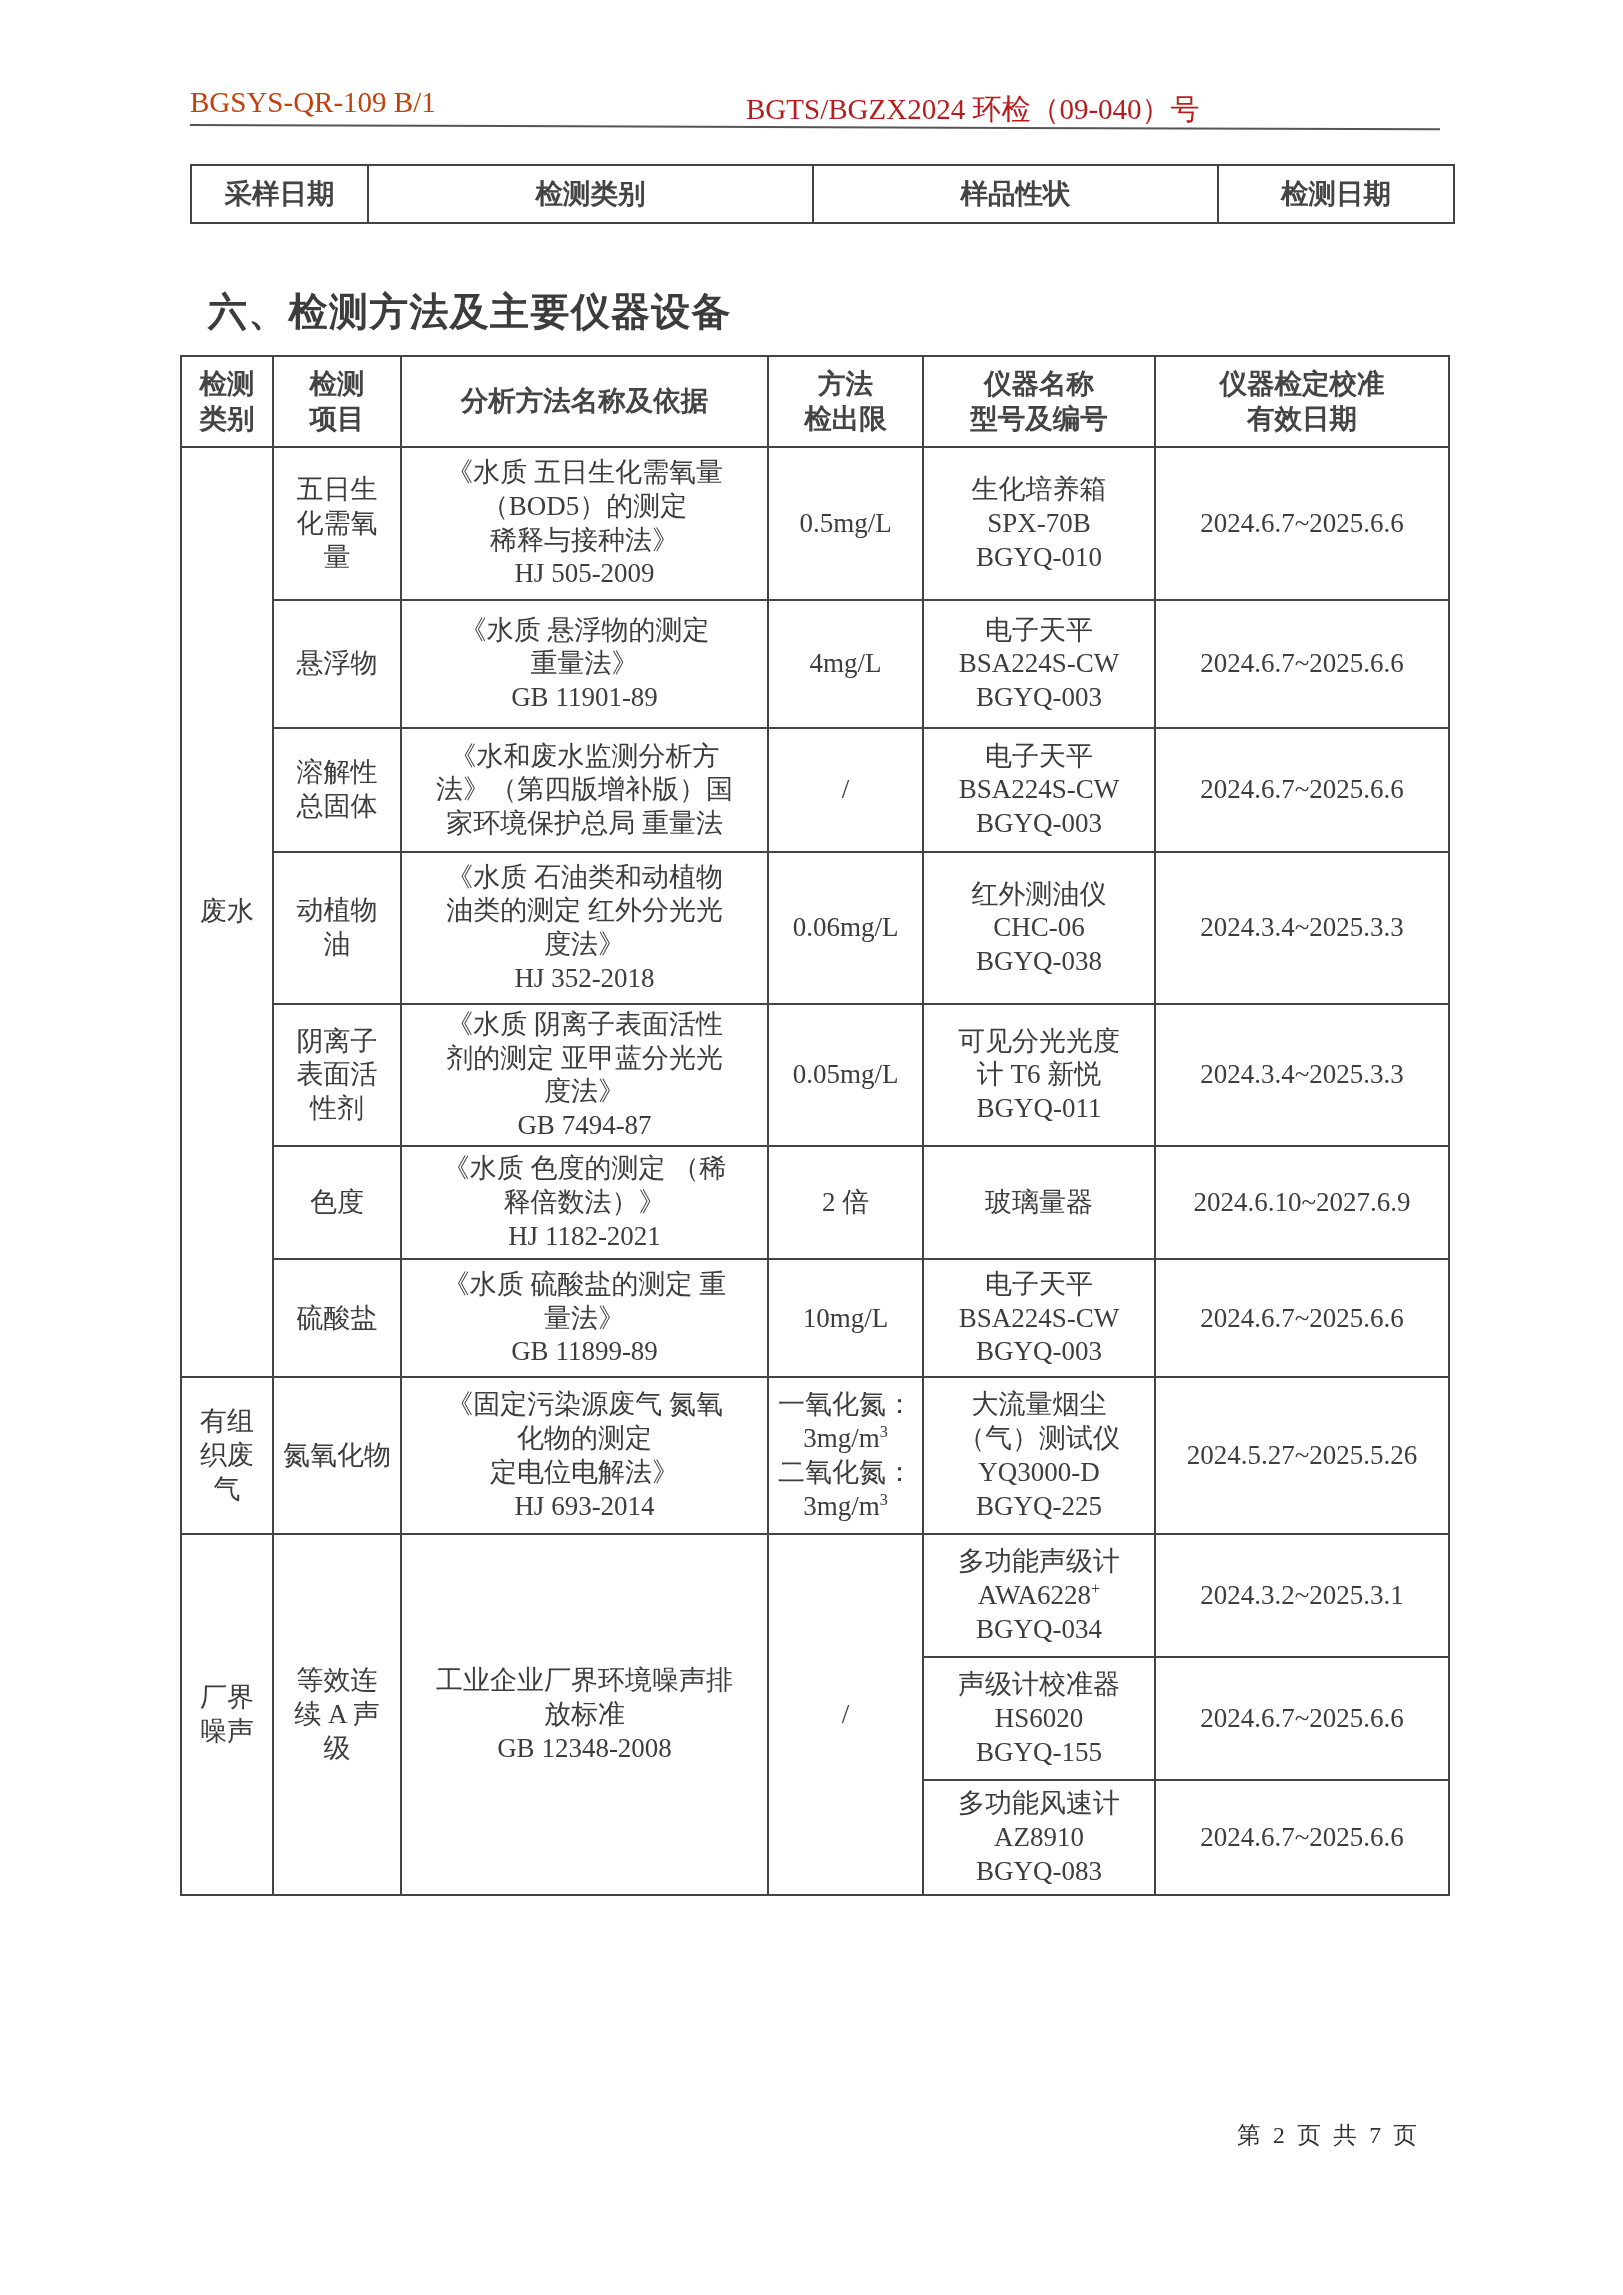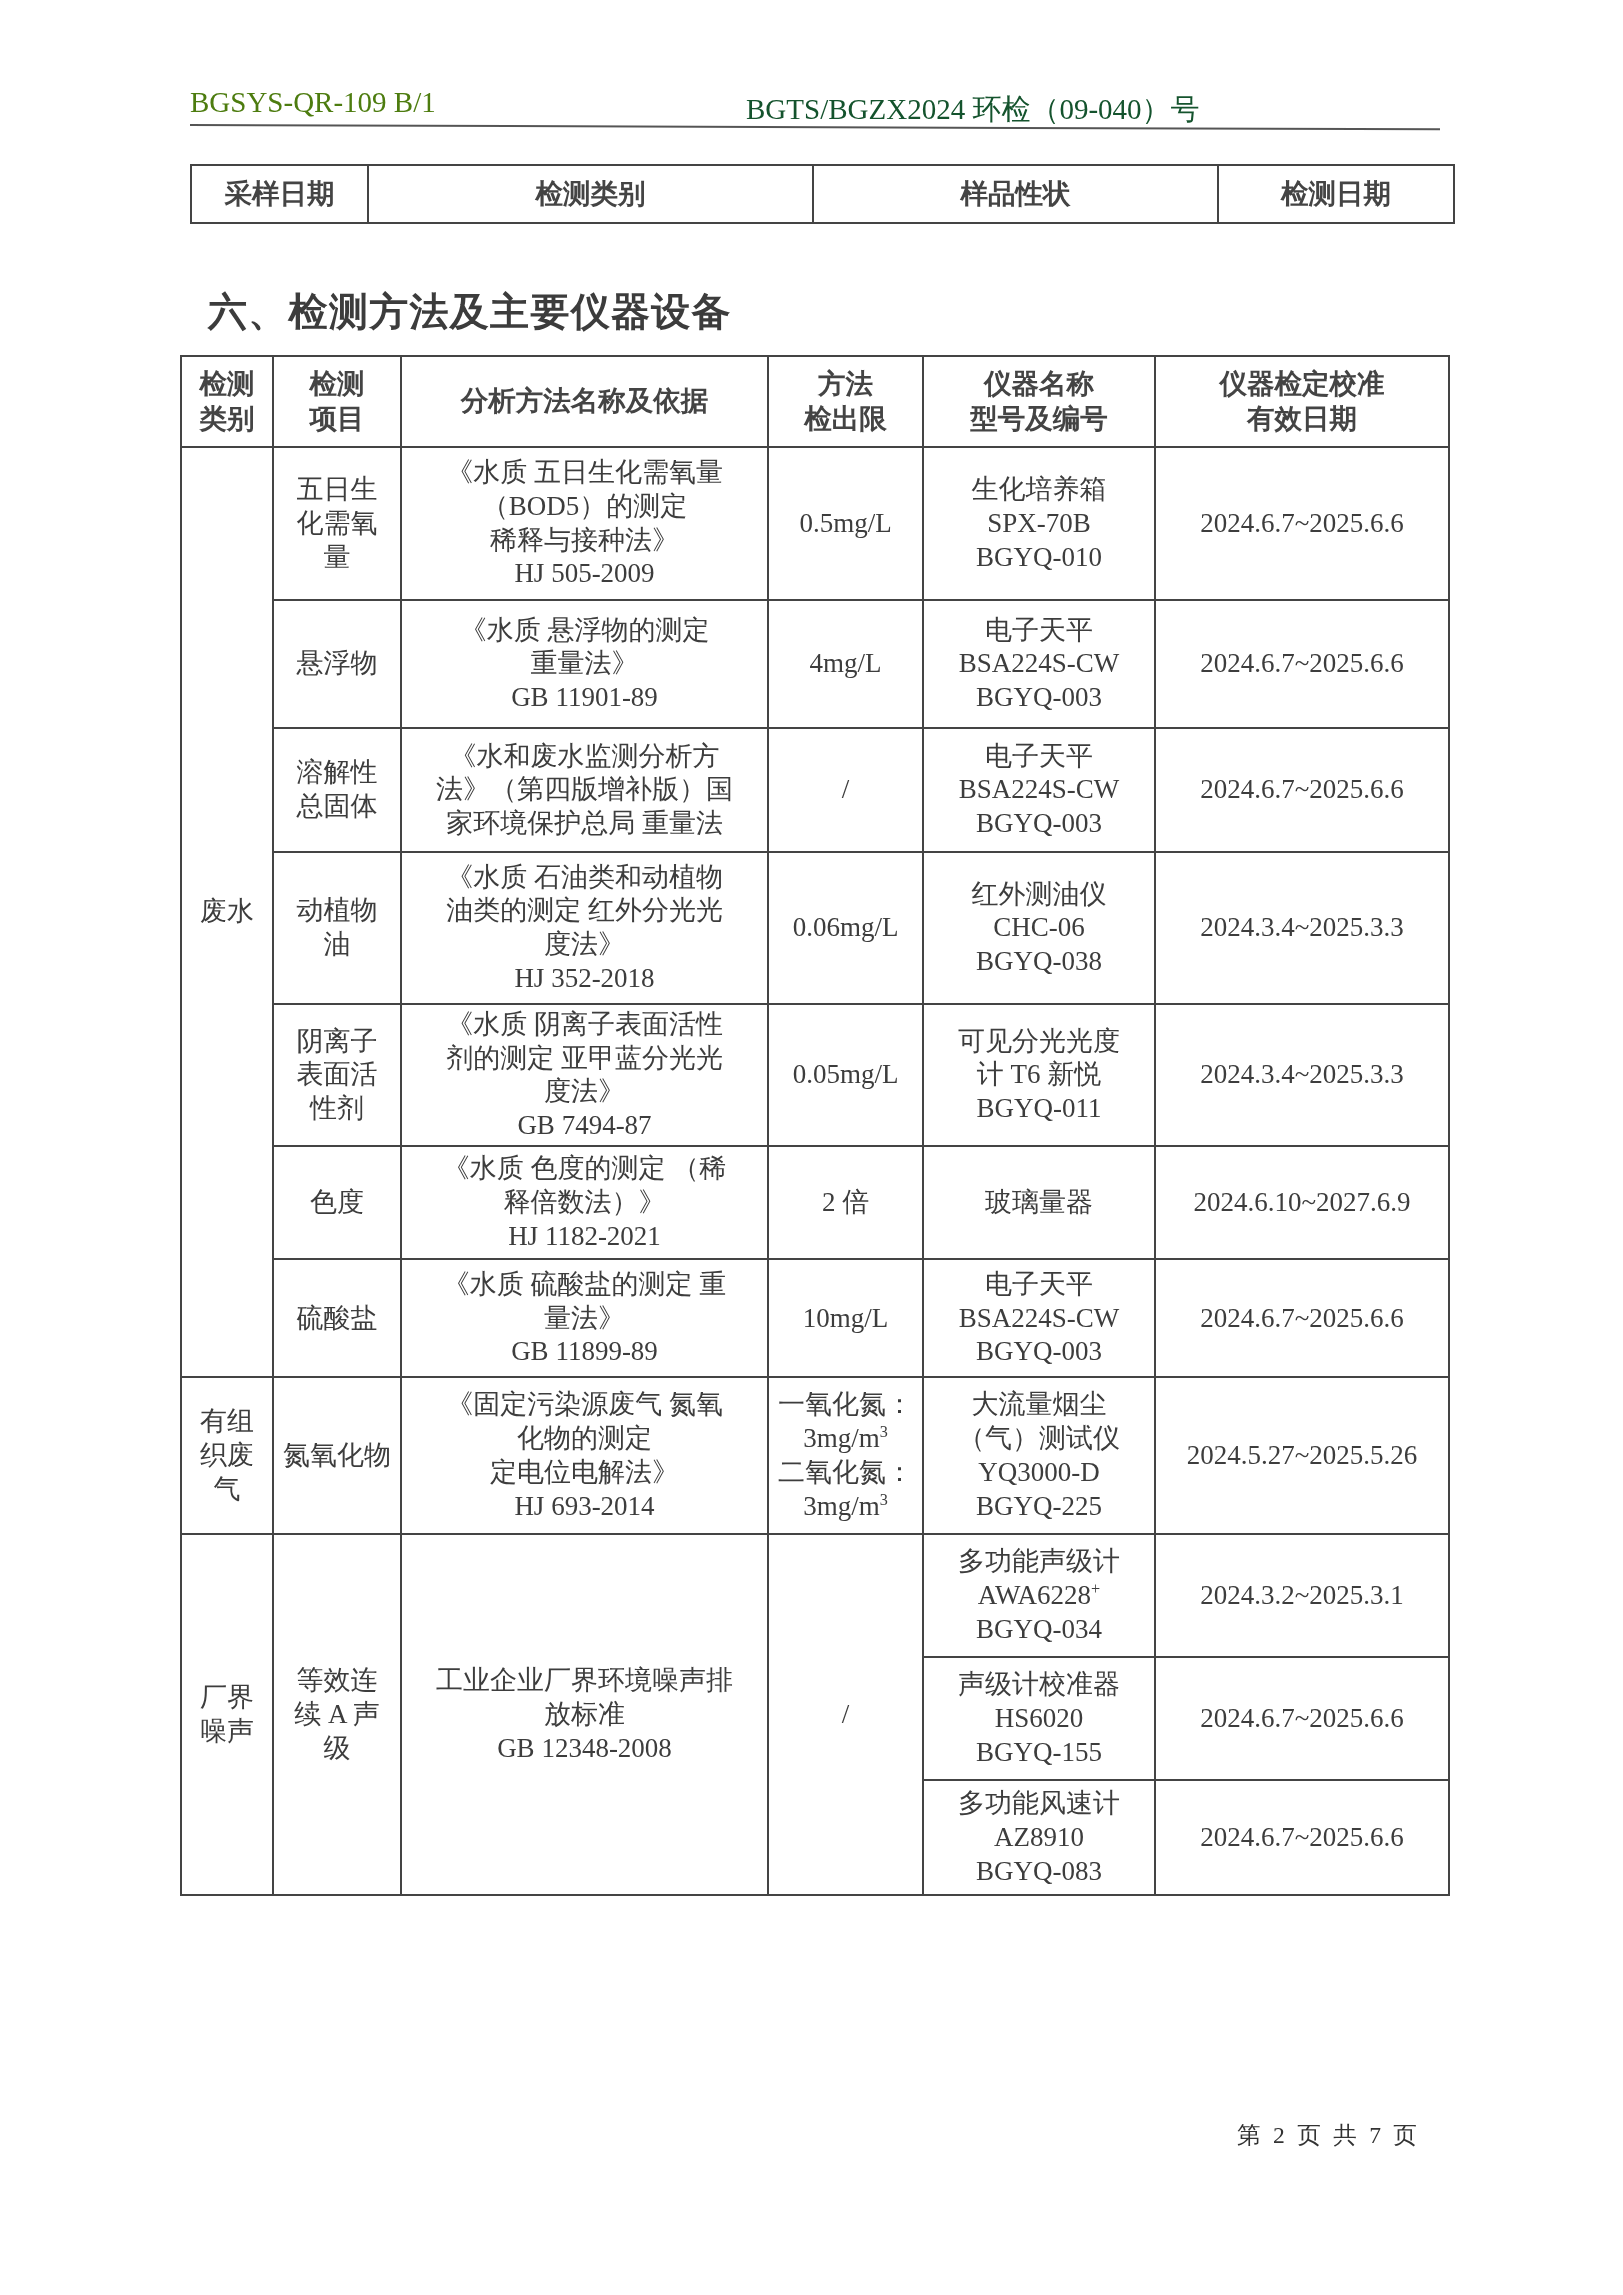--- a/index.html
+++ b/index.html
@@ -1,21 +1,21 @@
 <!DOCTYPE html>
 <html style="font-size:10.5px"><head>
 <meta charset="utf-8">
 <style>
   html, body { margin: 0; padding: 0; background: #ffffff; }
   body {
     width: 1623px; height: 2295px; position: relative; overflow: hidden;
     font-family: "Liberation Serif", "DejaVu Serif", serif; color: #3a3a3a;
   }
-  .hdr-left { position: absolute; left: 190px; top: 86px; font-size: 29px; color: #4d7c0f; }
-  .hdr-right { position: absolute; left: 746px; top: 90px; font-size: 29px; color: #14532d; }
+  .hdr-left { position: absolute; left: 190px; top: 86px; font-size: 29px; color: #c2410c; }
+  .hdr-right { position: absolute; left: 746px; top: 90px; font-size: 29px; color: #b91c1c; }
   .hdr-rule { position: absolute; left: 190px; top: 124px; width: 1250px; height: 0; border-top: 2px solid #555; transform: rotate(0.2deg); transform-origin: left; }
 
   table { border-collapse: collapse; table-layout: fixed; position: absolute; padding-left: 20px; }
   td, th { border: 2px solid #444; text-align: center; vertical-align: middle; padding: 2.6px 3.9px; font-weight: normal; line-height: 1.25; }
 
   .info-table { left: 190px; top: 164px; width: 1263px; font-size: 27.5px; }
   .info-table th { font-weight: bold; height: 51px; color: #444; }
   .info-table td { height: 51px; }
 
   .section-title { position: absolute; left: 208px; top: 285px; font-size: 39px; font-weight: bold; color: #3c3c3c; font-family: "DejaVu Sans", sans-serif; letter-spacing: 1.3px; text-align: center; }

